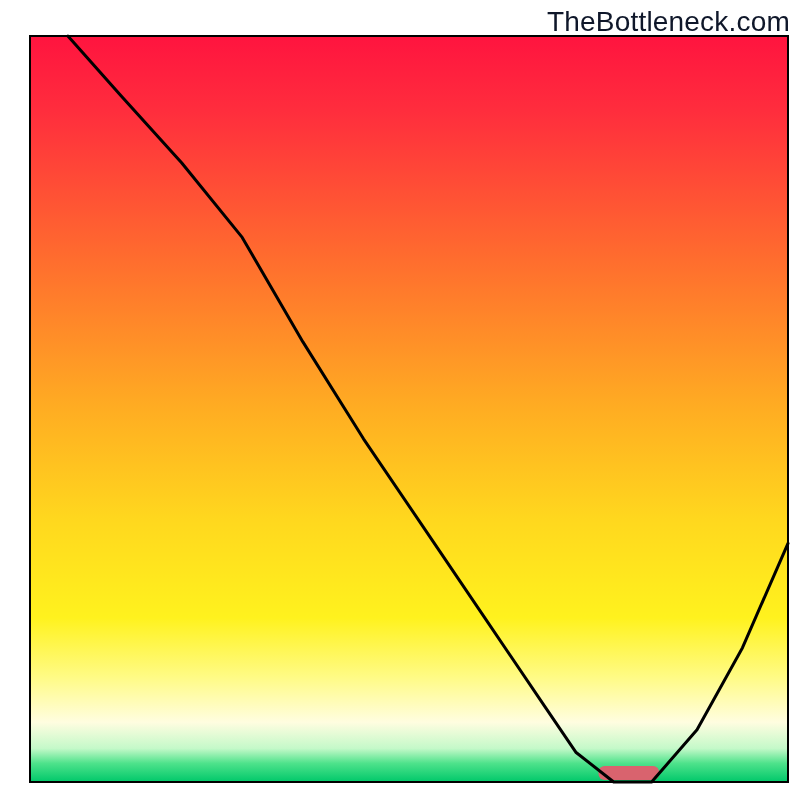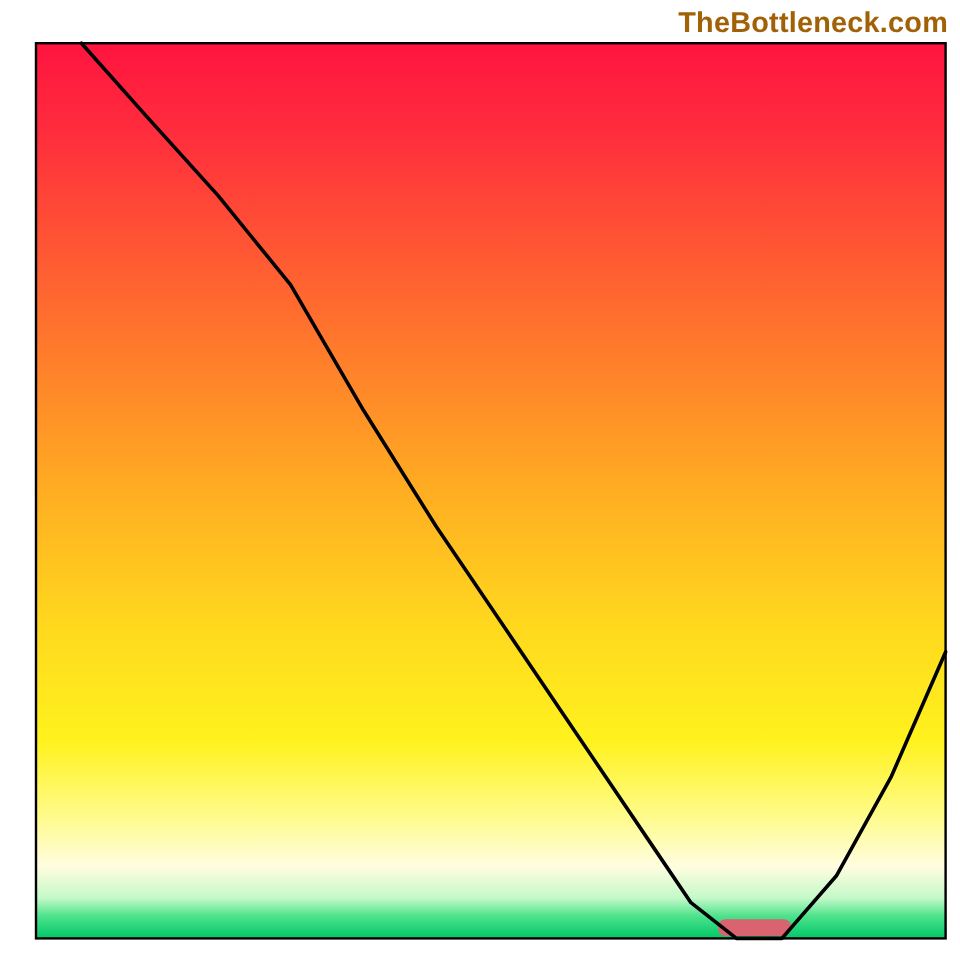--- a/index.html
+++ b/index.html
@@ -13,23 +13,23 @@
   }
   .chart-wrap {
     position: relative;
     width: 800px;
     height: 800px;
   }
   .watermark {
     position: absolute;
     top: 6px;
     right: 10px;
-    color: #a16207;
-    font-size: 24px;
-    font-weight: 700;
+    color: #0f172a;
+    font-size: 28px;
+    font-weight: 400;
     letter-spacing: 0.2px;
     z-index: 5;
     user-select: none;
   }
   svg {
     display: block;
     width: 800px;
     height: 800px;
   }
 </style>

